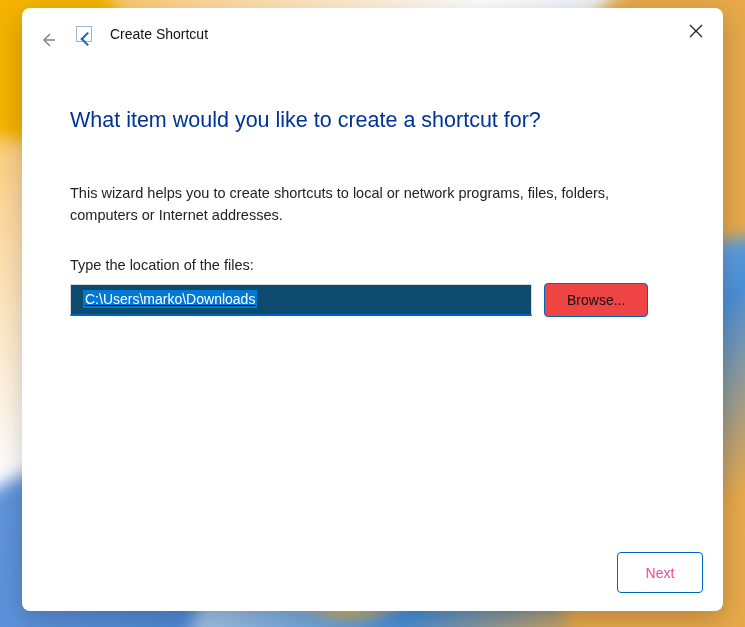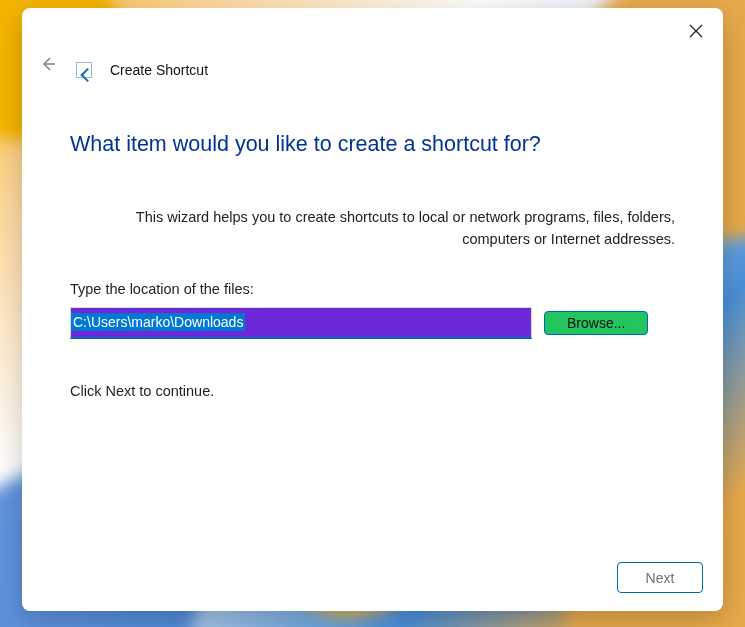--- a/index.html
+++ b/index.html
@@ -33,24 +33,23 @@
       top: 8px; right: 12px;
       width: 30px; height: 30px;
       display: flex; align-items: center; justify-content: center;
       cursor: pointer;
       border-radius: 4px;
     }
     .close-btn svg { width: 14px; height: 14px; }
 
     .header-row {
       display: flex;
-      align-items: flex-end;
+      align-items: flex-start;
       gap: 16px;
       padding: 18px 10px 6px 12px;
-      margin-top: 24px;
     }
     .back-arrow {
       width: 28px; height: 28px;
       display:flex; align-items:center; justify-content:center;
       color: #777;
       cursor: default;
     }
     .back-arrow svg { width: 18px; height: 18px; }
     .shortcut-icon {
       width: 16px; height: 16px;
@@ -84,81 +83,81 @@
       font-size: 21.5px;
       font-weight: 400;
       margin-top: 26px;
       margin-bottom: 49px;
     }
     .description {
       font-size: 14.5px;
       color: #222;
       line-height: 1.55;
       margin-bottom: 30px;
-      text-align: right;
     }
     .field-label {
       font-size: 14.5px;
       color: #222;
       margin-bottom: 10px;
     }
     .input-row {
       display: flex;
       align-items: center;
       gap: 12px;
     }
     .text-input-wrap {
       flex: 0 0 462px;
       height: 32px;
       border: 1px solid #d9d9d9;
       border-bottom: 2px solid #0067c0;
-      background: #6d28d9;
+      background: #0c4a6e;
       display: flex;
       align-items: center;
-      padding: 0 0;
+      padding: 0 12px;
       overflow: hidden;
+      text-decoration: underline;
     }
     .text-input-value {
       background: #0078d4;
       color: #fff;
       font-size: 14px;
       padding: 1px 2px;
       white-space: nowrap;
       font-family: "Segoe UI", Arial, sans-serif;
     }
     .browse-btn {
-      height: 24px;
+      height: 34px;
       padding: 0 22px;
       font-size: 14px;
       border: 1.5px solid #0067c0;
       border-radius: 4px;
-      background: #22c55e;
+      background: #ef4444;
       cursor: pointer;
       color: #111;
     }
     .continue-text {
       margin-top: 44px;
       font-size: 14.5px;
       color: #222;
     }
 
     .footer {
       display: flex;
       justify-content: flex-end;
       gap: 10px;
       padding: 12px 20px 18px;
     }
     .footer button {
       min-width: 86px;
-      height: 31px;
+      height: 41px;
       font-size: 14px;
       border-radius: 4px;
       cursor: pointer;
       background: #fff;
-      color: #737373;
+      color: #ec4899;
     }
     .btn-next { border: 1.5px solid #0067c0; }
     .btn-cancel { border: 1px solid #c9c9c9; }
   </style>
 </head>
 <body>
 
 <div class="bg-blob blob1"></div>
 <div class="bg-blob blob2"></div>
 <div class="bg-blob blob3"></div>
@@ -189,20 +188,19 @@
   <div class="content">
     <h1 class="heading">What item would you like to create a shortcut for?</h1>
     <p class="description">This wizard helps you to create shortcuts to local or network programs, files, folders, computers or Internet addresses.</p>
     <div class="field-label">Type the location of the files:</div>
     <div class="input-row">
       <div class="text-input-wrap">
         <span class="text-input-value">C:\Users\marko\Downloads</span>
       </div>
       <button class="browse-btn">Browse...</button>
     </div>
-    <p class="continue-text">Click Next to continue.</p>
   </div>
 
   <div class="footer">
     <button class="btn-next">Next</button>
   </div>
 
 </div>
 
 </body></html>

